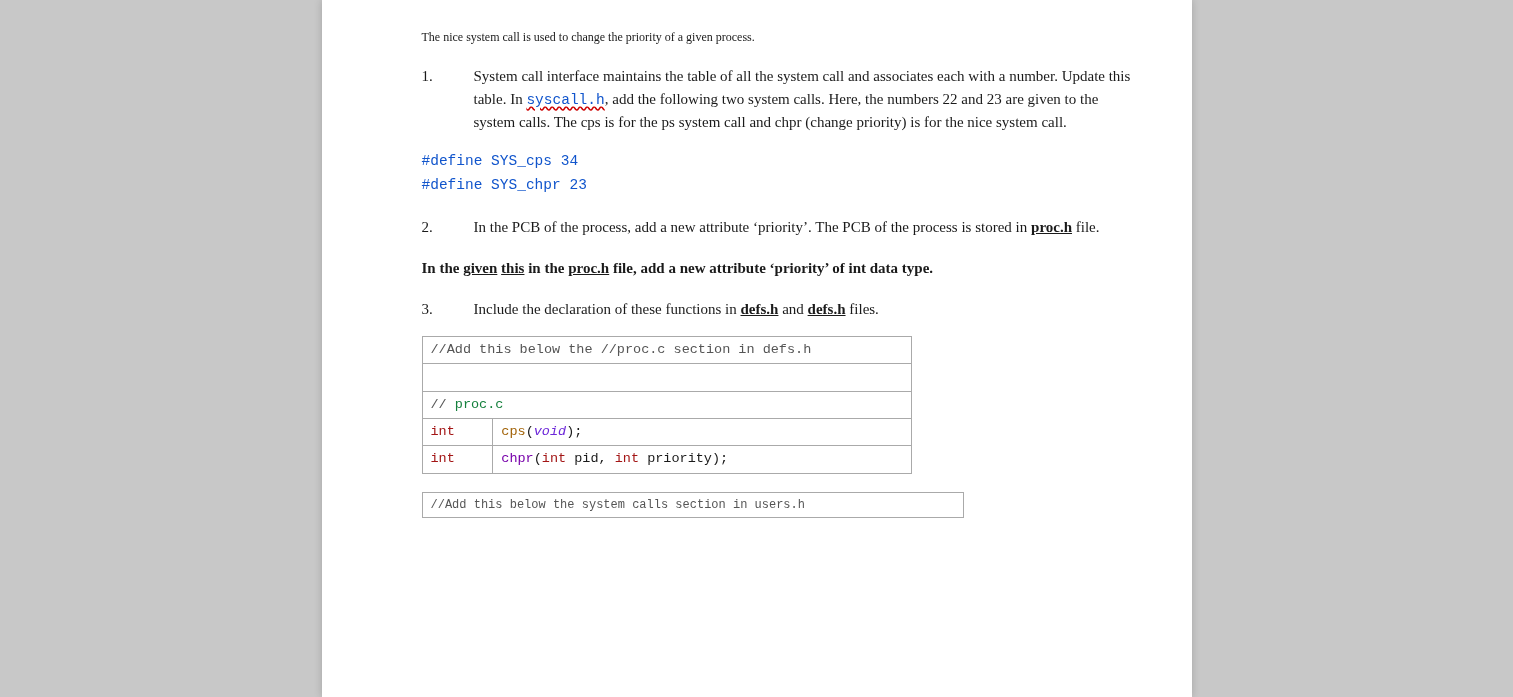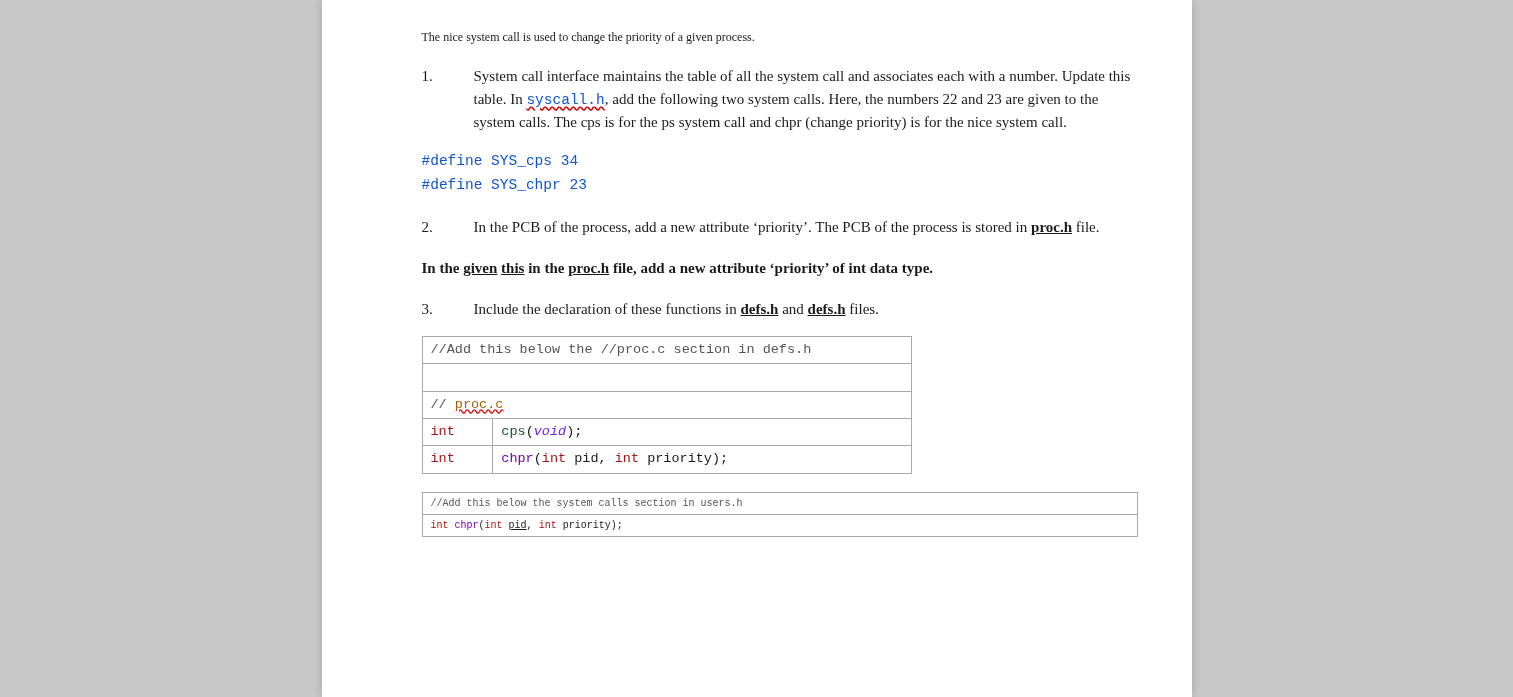--- a/index.html
+++ b/index.html
@@ -88,29 +88,29 @@
     }
     .code-table .comment-row td {
       color: #555;
       background: #fff;
     }
     .code-table .proc-comment td {
       color: #555;
     }
     .kw-int { color: #a31515; }
     .kw-void { color: #6d28d9; font-style: italic; }
-    .fn-name { color: #14532d; }
+    .fn-name { color: #a16207; }
     .fn-name2 { color: #7700aa; }
     .param-kw { color: #a31515; }
 
     .code-table2 {
       border-collapse: collapse;
       font-family: 'Courier New', monospace;
-      font-size: 10px;
-      width: 716px;
+      font-size: 12px;
+      width: 542px;
     }
     .code-table2 td {
       border: 1px solid #aaa;
       padding: 3px 8px;
       line-height: 1.5;
       background: #fff;
     }
     .code-table2 .comment-row td {
       color: #555;
     }
@@ -159,43 +159,38 @@
     <table class="code-table">
       <tbody>
         <tr class="comment-row">
           <td colspan="2">//Add this below the //proc.c section in defs.h</td>
         </tr>
         <tr>
           <td colspan="2" style="height:28px;">&nbsp;</td>
         </tr>
         <tr class="proc-comment">
           <td colspan="2">
-            <span style="color:#555;">// </span><span style="color:#a16207;text-decoration:underline;text-decoration-style:wavy;text-decoration-color:#c00;">proc.c</span>
+            <span style="color:#555;">// </span><span style="color:#15803d;text-decoration-style:wavy;text-decoration-color:#c00;">proc.c</span>
           </td>
         </tr>
         <tr>
           <td><span class="kw-int">int</span></td>
           <td><span class="fn-name">cps</span>(<span class="kw-void">void</span>);</td>
         </tr>
         <tr>
           <td><span class="kw-int">int</span></td>
           <td><span class="fn-name2">chpr</span>(<span class="param-kw">int</span> pid, <span class="param-kw">int</span> priority);</td>
         </tr>
       </tbody>
     </table>
   </div>
 
   <div class="code-table-wrapper">
     <table class="code-table2">
       <tbody>
         <tr class="comment-row">
           <td>//Add this below the system calls section in users.h</td>
         </tr>
-        <tr>
-          <td>
-            <span class="kw-int">int</span> <span class="fn-name2">chpr</span>(<span class="param-kw">int</span> <span style="text-decoration:underline;">pid</span>, <span class="param-kw">int</span> priority);
-          </td>
-        </tr>
       </tbody>
     </table>
   </div>
 
 </div>
 
 </body></html>

